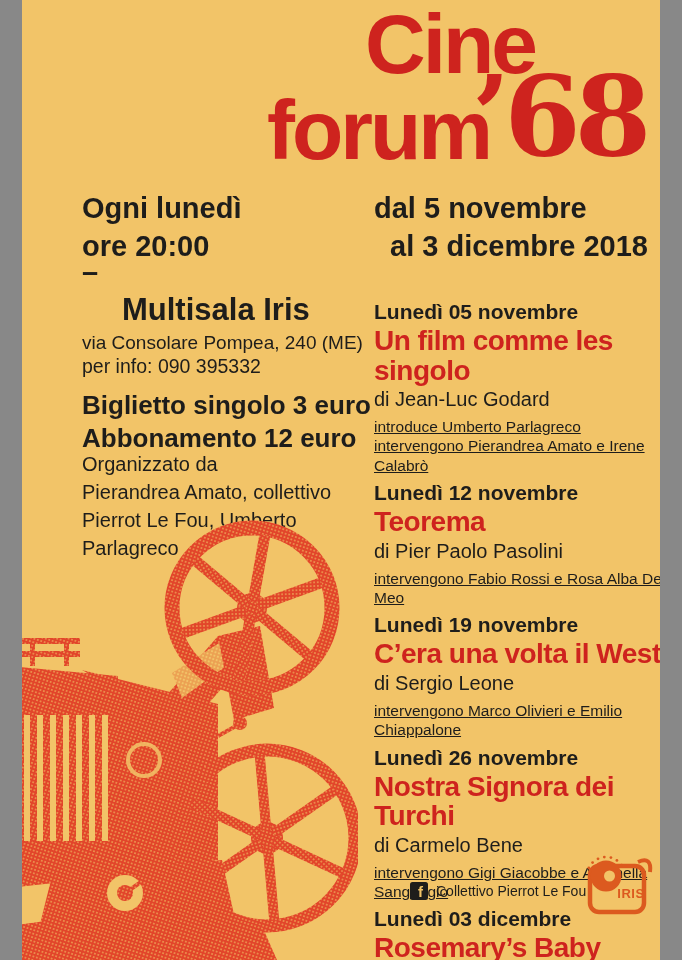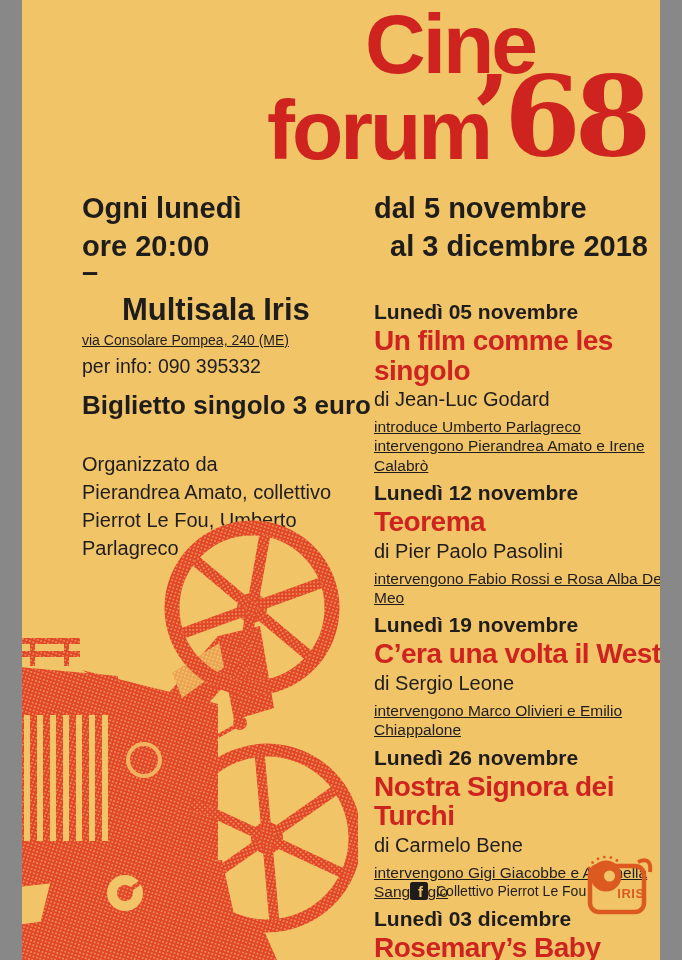--- a/index.html
+++ b/index.html
@@ -15,21 +15,21 @@
   .t1 { left:343px; top:2px; font-size:84px; font-weight:bold; letter-spacing:-3px;
         line-height:1; color:#CE231E; }
   .t2 { left:245px; top:62px; display:flex; align-items:flex-end; color:#CE231E; }
   .t2-word { font-size:84px; font-weight:bold; letter-spacing:-3px; line-height:1; }
   .t2-year { font-family:"DejaVu Serif", serif; font-weight:bold; font-size:110px;
              line-height:1; letter-spacing:-6px; margin-left:-18px; }
   
   .schedule { left:60px; top:190px; font-size:29px; font-weight:bold; line-height:1.3; }
   .dash     { left:60px; top:256px; font-size:29px; font-weight:bold; }
   .venue    { left:60px; top:292px; font-size:31px; font-weight:bold;margin-left:40px; }
-  .address  { left:60px; top:332px; font-size:14px;text-decoration:underline; }
+  .address  { left:60px; top:332px; font-size:19px; }
   .phone    { left:60px; top:355px; font-size:19.5px; }
   .tickets  { left:60px; top:389px; font-size:26px; font-weight:bold; line-height:1.28; }
   .organized{ left:60px; top:450px; font-size:20px; line-height:1.4; width:295px; }
   
   .period { left:352px; top:190px; font-size:29px; font-weight:bold; line-height:1.3; }
   .period .l2 { padding-left:16px; }
   .screenings { left:352px; top:300px; width:322px; }
   .entry { margin-bottom:6px; }
   .entry .date { font-size:21px; font-weight:bold; line-height:1.15; }
   .entry .film { font-size:28px; font-weight:bold; line-height:1.05; letter-spacing:-0.5px;
@@ -57,20 +57,21 @@
   <div class="abs schedule">
     <div>Ogni lunedì</div>
     <div>ore 20:00</div>
   </div>
   <div class="abs dash">–</div>
   <div class="abs venue">Multisala Iris</div>
   <div class="abs address">via Consolare Pompea, 240 (ME)</div>
   <div class="abs phone">per info: 090 395332</div>
   <div class="abs tickets">
     <div>Biglietto singolo 3 euro</div>
+    <div>Abbonamento 12 euro</div>
   </div>
   <div class="abs organized">
     <div>Organizzato da</div>
     <div>Pierandrea Amato, collettivo Pierrot Le Fou, Umberto Parlagreco</div>
   </div>
 
   <div class="abs period">
     <div>dal 5 novembre</div>
     <div class="l2">al 3 dicembre 2018</div>
   </div>

